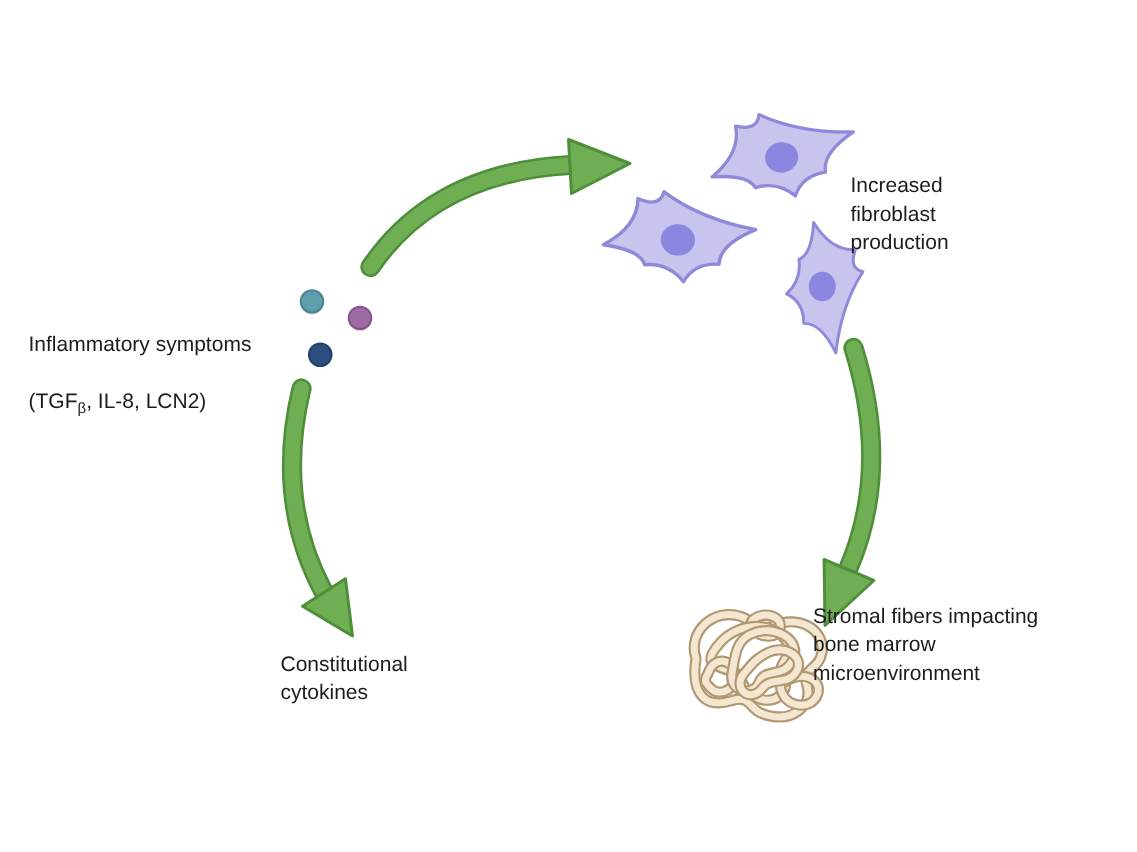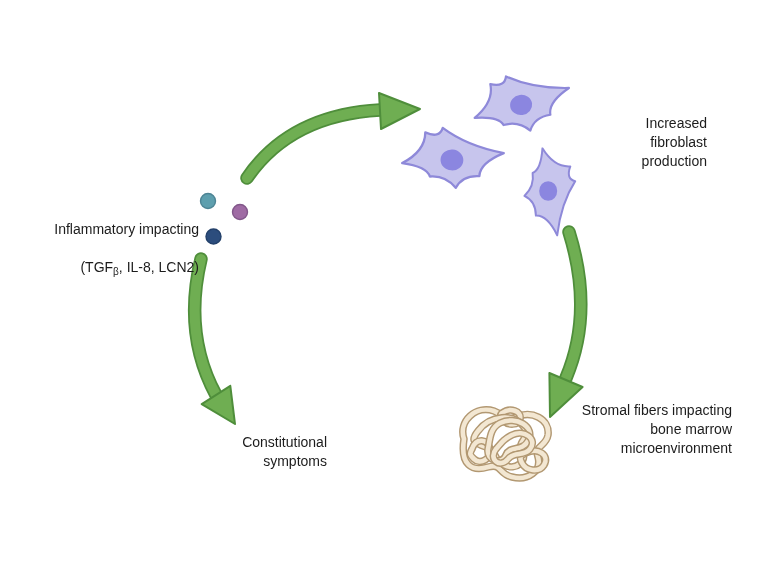--- a/index.html
+++ b/index.html
@@ -17,21 +17,21 @@
   .diagram-svg {
     position: absolute;
     left: 0; top: 0;
     width: 758px; height: 568px;
   }
   .label {
     position: absolute;
     font-size: 14px;
     line-height: 19px;
     color: var(--text, #1c1c1c);
-    text-align: right;
+    text-align: left;
     white-space: pre-line;
   }
   .label sub {
     font-size: 10px;
     line-height: 0;
     vertical-align: -3px;
   }
   
   .arrow-outer { fill: none; stroke: var(--arrow-outline); stroke-width: 13.5; stroke-linecap: round; }
   .arrow-inner { fill: none; stroke: var(--arrow-fill);   stroke-width: 10;   stroke-linecap: round; }
@@ -125,28 +125,28 @@
           <use href="#loopF" class="fiber-light"></use>
         </g>
       <g>
           <use href="#loopD" class="fiber-dark"></use>
           <use href="#loopD" class="fiber-light"></use>
         </g>
     </g>
   </svg>
 
   <div class="label" style="left:19px; top:201px; width:180px;">
-    <div>Inflammatory impacting</div>
+    <div>Inflammatory symptoms</div>
     <div><span>(TGF</span><sub>β</sub><span>, IL-8, LCN2)</span></div>
   </div>
 
   <div class="label" style="left:567px; top:114px; width:140px;">Increased
 fibroblast
 production</div>
 
   <div class="label" style="left:542px; top:401px; width:190px;">Stromal fibers impacting
 bone marrow
 microenvironment</div>
 
   <div class="label" style="left:187px; top:433px; width:140px;">Constitutional
-symptoms</div>
+cytokines</div>
 
 </div>
 
 </body></html>

